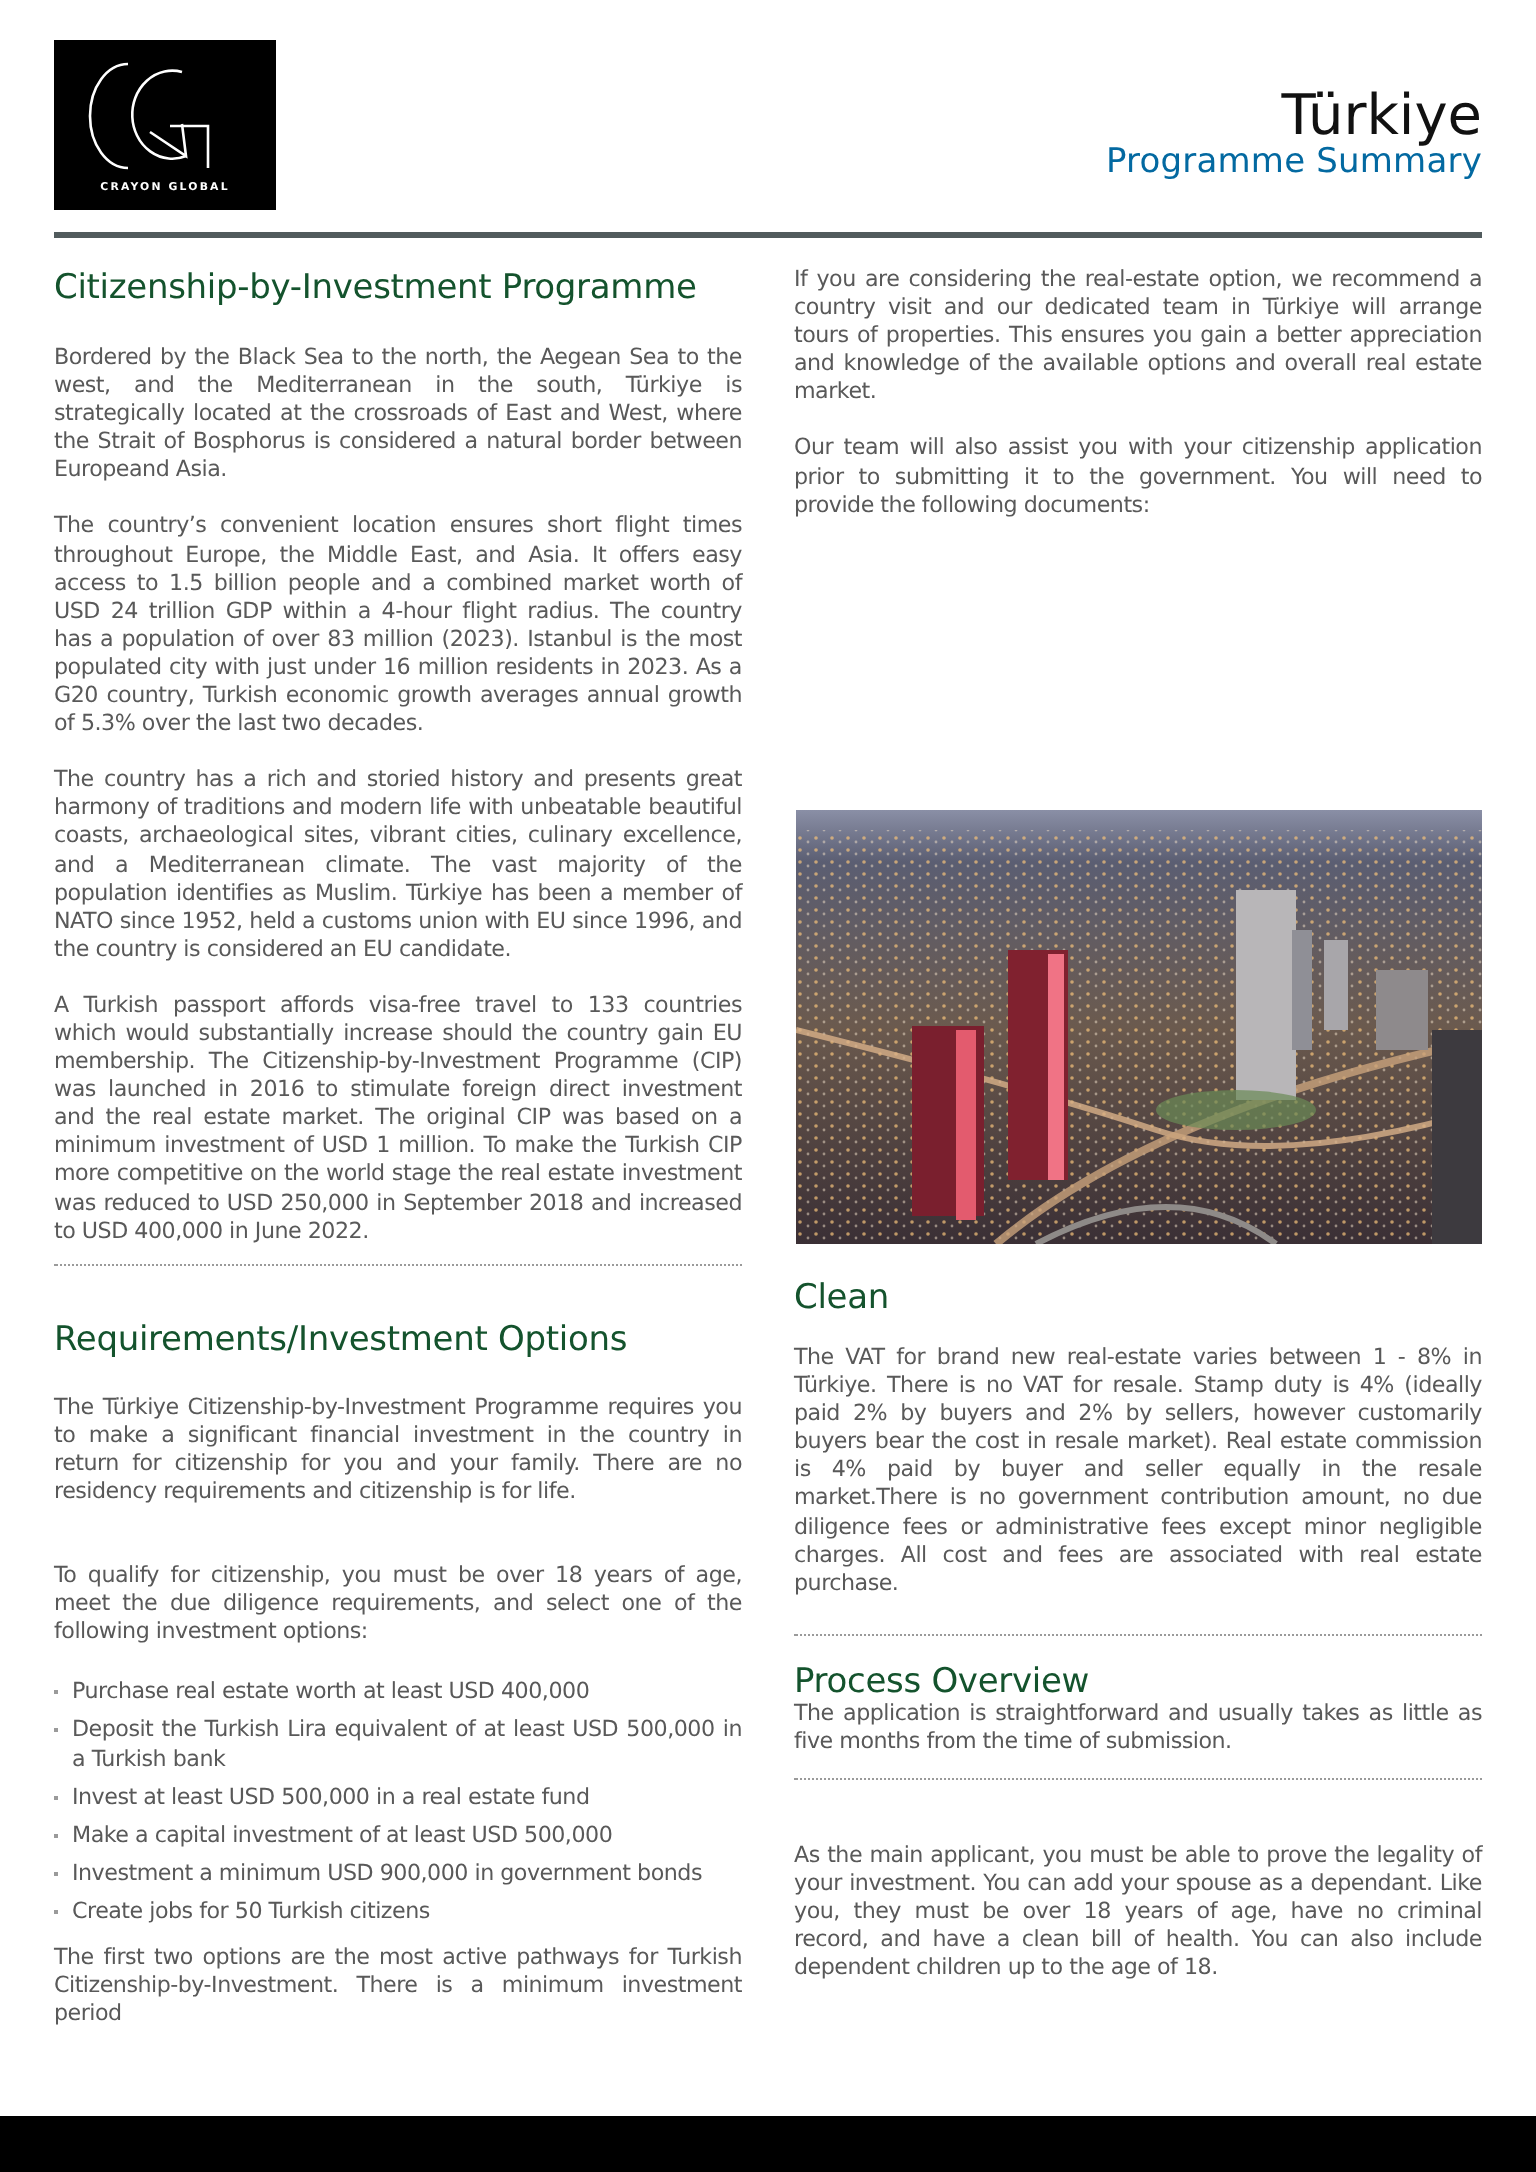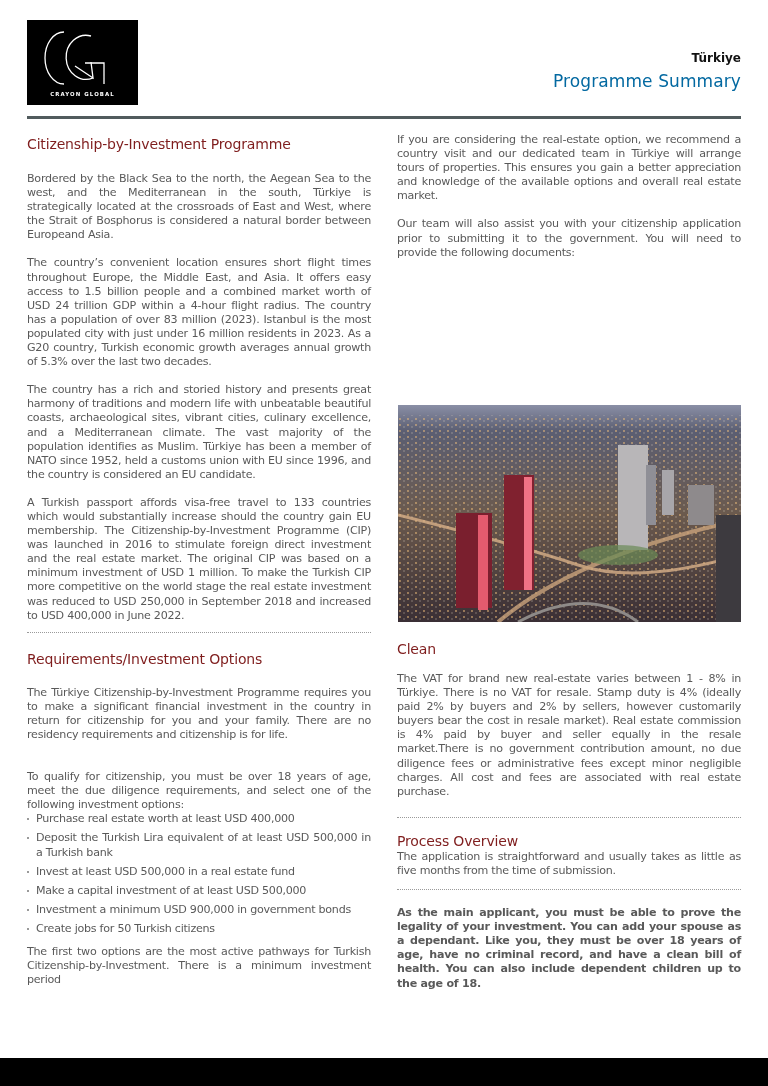--- a/index.html
+++ b/index.html
@@ -10,33 +10,33 @@
       position: absolute; left: 27px; top: 20px; width: 111px; height: 85px;
       background: #000;
     }
     .logo svg { position: absolute; left: 0; top: 0; }
     .logo-text {
       position: absolute; left: 0; right: 0; top: 71px; text-align: center;
       color: #fff; font-size: 5.4px; font-weight: bold; letter-spacing: 1.1px;
     }
 
     .title-block { position: absolute; right: 27px; top: 46px; text-align: right; }
-    .title-main { font-size: 12px; font-weight: bold; color: #111; line-height: 24px; }
+    .title-main { font-size: 28px; font-weight: normal; color: #111; line-height: 24px; }
     .title-sub { font-size: 17px; color: #0369a1; line-height: 22px; letter-spacing: 0.1px; }
 
     .header-rule {
       position: absolute; left: 27px; top: 116px; width: 714px; height: 3px; background: #515b5d;
     }
 
     .col { position: absolute; }
     .col-left { left: 27px; top: 133px; width: 344px; }
     .col-right { left: 397px; top: 133px; width: 344px; }
 
     h2 {
-      font-weight: normal; color: #7f1d1d; font-size: 14px; line-height: 18px;
+      font-weight: normal; color: #14532d; font-size: 17px; line-height: 18px;
       letter-spacing: -0.15px;
     }
     p, li {
       font-size: 11.1px; line-height: 14.1px; text-align: justify; color: #595959;
       letter-spacing: -0.25px;
     }
     ul { list-style: none; }
     li { position: relative; padding-left: 9px; margin-bottom: 5px; }
     li::before {
       content: ""; position: absolute; left: 0; top: 6px; width: 2px; height: 2px; background: #9a9a9a;
@@ -73,24 +73,24 @@
   <section>
     <h2 style="margin-top:2px;">Citizenship-by-Investment Programme</h2>
     <p style="margin-top:19px;">Bordered by the Black Sea to the north, the Aegean Sea to the west, and the Mediterranean in the south, Türkiye is strategically located at the crossroads of East and West, where the Strait of Bosphorus is considered a natural border between Europeand Asia.</p>
     <p style="margin-top:14px;">The country’s convenient location ensures short flight times throughout Europe, the Middle East, and Asia. It offers easy access to 1.5 billion people and a combined market worth of USD 24 trillion GDP within a 4-hour flight radius. The country has a population of over 83 million (2023). Istanbul is the most populated city with just under 16 million residents in 2023. As a G20 country, Turkish economic growth averages annual growth of 5.3% over the last two decades.</p>
     <p style="margin-top:14px;">The country has a rich and storied history and presents great harmony of traditions and modern life with unbeatable beautiful coasts, archaeological sites, vibrant cities, culinary excellence, and a Mediterranean climate. The vast majority of the population identifies as Muslim. Türkiye has been a member of NATO since 1952, held a customs union with EU since 1996, and the country is considered an EU candidate.</p>
     <p style="margin-top:14px;">A Turkish passport affords visa-free travel to 133 countries which would substantially increase should the country gain EU membership. The Citizenship-by-Investment Programme (CIP) was launched in 2016 to stimulate foreign direct investment and the real estate market. The original CIP was based on a minimum investment of USD 1 million. To make the Turkish CIP more competitive on the world stage the real estate investment was reduced to USD 250,000 in September 2018 and increased to USD 400,000 in June 2022.</p>
   </section>
   <div class="dotted" style="margin-top:9px;"></div>
 
   <section>
-    <h2 style="margin-top:17px;">Requirements/Investment Options</h2>
+    <h2 style="margin-top:28px;">Requirements/Investment Options</h2>
     <p style="margin-top:18px;">The Türkiye Citizenship-by-Investment Programme requires you to make a significant financial investment in the country in return for citizenship for you and your family. There are no residency requirements and citizenship is for life.</p>
     <p style="margin-top:28px;">To qualify for citizenship, you must be over 18 years of age, meet the due diligence requirements, and select one of the following investment options:</p>
-    <ul style="margin-top:0;">
+    <ul style="margin-top:16px;">
       <li>Purchase real estate worth at least USD 400,000</li>
       <li>Deposit the Turkish Lira equivalent of at least USD 500,000 in a Turkish bank</li>
       <li>Invest at least USD 500,000 in a real estate fund</li>
       <li>Make a capital investment of at least USD 500,000</li>
       <li>Investment a minimum USD 900,000 in government bonds</li>
       <li>Create jobs for 50 Turkish citizens</li>
     </ul>
     <p style="margin-top:9px;">The first two options are the most active pathways for Turkish Citizenship-by-Investment. There is a minimum investment period</p>
   </section>
 </div>
@@ -138,17 +138,17 @@
     <h2>Clean</h2>
     <p style="margin-top:14px;">The VAT for brand new real-estate varies between 1 - 8% in Türkiye. There is no VAT for resale. Stamp duty is 4% (ideally paid 2% by buyers and 2% by sellers, however customarily buyers bear the cost in resale market). Real estate commission is 4% paid by buyer and seller equally in the resale market.There is no government contribution amount, no due diligence fees or administrative fees except minor negligible charges. All cost and fees are associated with real estate purchase.</p>
   </section>
   <div class="dotted" style="margin-top:18px;"></div>
   <section>
     <h2 style="margin-top:14px;">Process Overview</h2>
     <p style="">The application is straightforward and usually takes as little as five months from the time of submission.</p>
   </section>
   <div class="dotted" style="margin-top:11px;"></div>
   <section>
-    <p style="margin-top:16px;font-weight:bold;">As the main applicant, you must be able to prove the legality of your investment. You can add your spouse as a dependant. Like you, they must be over 18 years of age, have no criminal record, and have a clean bill of health. You can also include dependent children up to the age of 18.</p>
+    <p style="margin-top:31px;">As the main applicant, you must be able to prove the legality of your investment. You can add your spouse as a dependant. Like you, they must be over 18 years of age, have no criminal record, and have a clean bill of health. You can also include dependent children up to the age of 18.</p>
   </section>
 </div>
 
 <div class="footer-bar"></div>
 
 </body></html>

